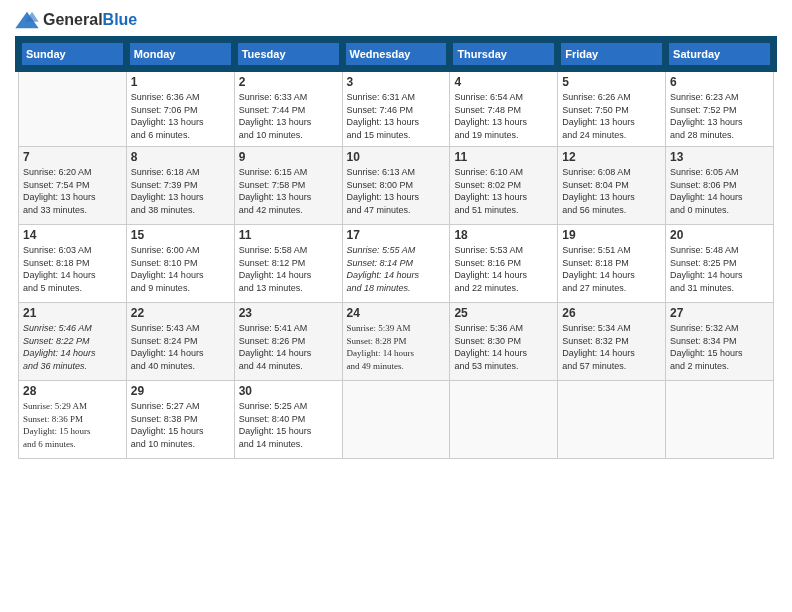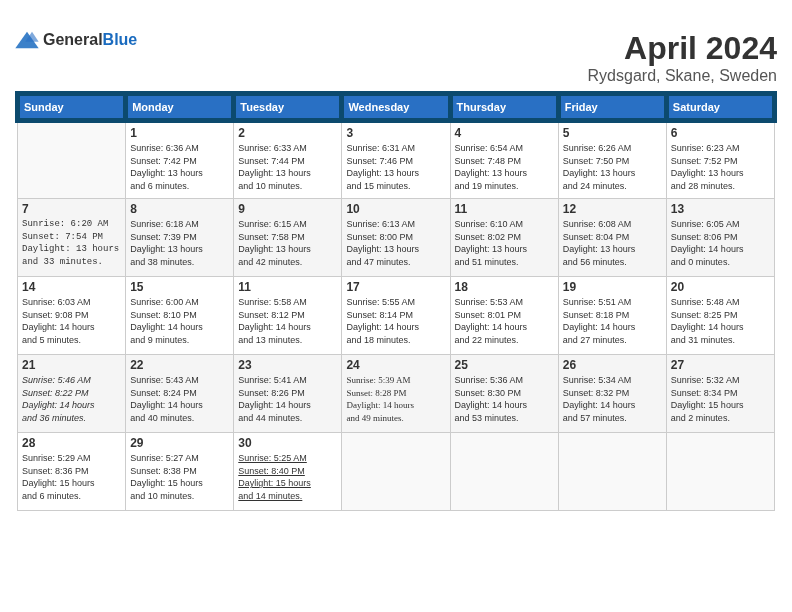--- a/index.html
+++ b/index.html
@@ -6,21 +6,20 @@
     body {
       font-family: Arial, sans-serif;
       background: #fff;
       width: 792px;
       height: 612px;
       overflow: hidden;
     }
     .container {
       width: 792px;
       padding: 10px 15px;
-      margin-top: 20px;
     }
     .header-row {
       display: flex;
       justify-content: space-between;
       align-items: flex-start;
       margin-bottom: 6px;
     }
     .logo {
       display: flex;
       align-items: center;
@@ -47,21 +46,21 @@
       border-collapse: collapse;
       table-layout: fixed;
     }
     thead tr th {
       background-color: #2970c4;
       color: #fff;
       font-size: 11px;
       font-weight: bold;
       padding: 5px 4px;
       text-align: left;
-      border: 5px solid #0c4a6e;
+      border: 7px solid #0c4a6e;
     }
     tbody tr td {
       border: 1px solid #ccc;
       vertical-align: top;
       padding: 3px 4px;
       font-size: 9.5px;
       color: #333;
       height: 78px;
       background: #fff;
     }
@@ -91,45 +90,41 @@
   <div class="header-row">
     <div class="logo">
       <svg class="logo-icon" viewBox="0 0 28 24" xmlns="http://www.w3.org/2000/svg">
         <polygon points="14,2 28,22 0,22" fill="#1a6bbf" opacity="0.85"></polygon>
         <polygon points="20,2 28,14 12,14" fill="#2970c4" opacity="0.6"></polygon>
       </svg>
       <div>
         <span style="font-size:16px;font-weight:bold;color:#333;">General</span><span style="font-size:16px;font-weight:bold;color:#1a6bbf;">Blue</span>
       </div>
     </div>
-    <div class="title-block">
-      <div class="month-title">April 2024</div>
-      <div class="location-title">Rydsgard, Skane, Sweden</div>
-    </div>
   </div>
 
   <table>
     <thead>
       <tr>
       <th>Sunday</th>
           <th>Monday</th>
           <th>Tuesday</th>
           <th>Wednesday</th>
           <th>Thursday</th>
           <th>Friday</th>
           <th>Saturday</th>
         </tr>
     </thead>
     <tbody>
     <tr>
           <td class="empty-cell"></td>
           <td>
             <span class="day-number">1</span>
             <div class="day-info" style="white-space: pre-line;">Sunrise: 6:36 AM
-Sunset: 7:42 PM
+Sunset: 7:06 PM
 Daylight: 13 hours
 and 6 minutes.</div>
           </td>
           <td>
             <span class="day-number">2</span>
             <div class="day-info" style="white-space: pre-line;">Sunrise: 6:33 AM
 Sunset: 7:44 PM
 Daylight: 13 hours
 and 10 minutes.</div>
           </td>
@@ -158,21 +153,21 @@
             <span class="day-number">6</span>
             <div class="day-info" style="white-space: pre-line;">Sunrise: 6:23 AM
 Sunset: 7:52 PM
 Daylight: 13 hours
 and 28 minutes.</div>
           </td>
         </tr>
         <tr>
           <td>
             <span class="day-number">7</span>
-            <div class="day-info" style="white-space: pre-line; font-family: Liberation Mono, monospace;">Sunrise: 6:20 AM
+            <div class="day-info" style="white-space: pre-line;">Sunrise: 6:20 AM
 Sunset: 7:54 PM
 Daylight: 13 hours
 and 33 minutes.</div>
           </td>
           <td>
             <span class="day-number">8</span>
             <div class="day-info" style="white-space: pre-line;">Sunrise: 6:18 AM
 Sunset: 7:39 PM
 Daylight: 13 hours
 and 38 minutes.</div>
@@ -210,49 +205,49 @@
             <div class="day-info" style="white-space: pre-line;">Sunrise: 6:05 AM
 Sunset: 8:06 PM
 Daylight: 14 hours
 and 0 minutes.</div>
           </td>
         </tr>
         <tr>
           <td>
             <span class="day-number">14</span>
             <div class="day-info" style="white-space: pre-line;">Sunrise: 6:03 AM
-Sunset: 9:08 PM
+Sunset: 8:18 PM
 Daylight: 14 hours
 and 5 minutes.</div>
           </td>
           <td>
             <span class="day-number">15</span>
             <div class="day-info" style="white-space: pre-line;">Sunrise: 6:00 AM
 Sunset: 8:10 PM
 Daylight: 14 hours
 and 9 minutes.</div>
           </td>
           <td>
             <span class="day-number">11</span>
             <div class="day-info" style="white-space: pre-line;">Sunrise: 5:58 AM
 Sunset: 8:12 PM
 Daylight: 14 hours
 and 13 minutes.</div>
           </td>
           <td>
             <span class="day-number">17</span>
-            <div class="day-info" style="white-space: pre-line;">Sunrise: 5:55 AM
+            <div class="day-info" style="white-space: pre-line; font-style: italic;">Sunrise: 5:55 AM
 Sunset: 8:14 PM
 Daylight: 14 hours
 and 18 minutes.</div>
           </td>
           <td>
             <span class="day-number">18</span>
             <div class="day-info" style="white-space: pre-line;">Sunrise: 5:53 AM
-Sunset: 8:01 PM
+Sunset: 8:16 PM
 Daylight: 14 hours
 and 22 minutes.</div>
           </td>
           <td>
             <span class="day-number">19</span>
             <div class="day-info" style="white-space: pre-line;">Sunrise: 5:51 AM
 Sunset: 8:18 PM
 Daylight: 14 hours
 and 27 minutes.</div>
           </td>
@@ -311,35 +306,35 @@
             <span class="day-number">27</span>
             <div class="day-info" style="white-space: pre-line;">Sunrise: 5:32 AM
 Sunset: 8:34 PM
 Daylight: 15 hours
 and 2 minutes.</div>
           </td>
         </tr>
         <tr>
           <td>
             <span class="day-number">28</span>
-            <div class="day-info" style="white-space: pre-line;">Sunrise: 5:29 AM
+            <div class="day-info" style="white-space: pre-line; font-family: Liberation Serif, serif;">Sunrise: 5:29 AM
 Sunset: 8:36 PM
 Daylight: 15 hours
 and 6 minutes.</div>
           </td>
           <td>
             <span class="day-number">29</span>
             <div class="day-info" style="white-space: pre-line;">Sunrise: 5:27 AM
 Sunset: 8:38 PM
 Daylight: 15 hours
 and 10 minutes.</div>
           </td>
           <td>
             <span class="day-number">30</span>
-            <div class="day-info" style="white-space: pre-line; text-decoration: underline;">Sunrise: 5:25 AM
+            <div class="day-info" style="white-space: pre-line;">Sunrise: 5:25 AM
 Sunset: 8:40 PM
 Daylight: 15 hours
 and 14 minutes.</div>
           </td>
           <td class="empty-cell"></td>
           <td class="empty-cell"></td>
           <td class="empty-cell"></td>
           <td class="empty-cell"></td>
         </tr>
       </tbody>

